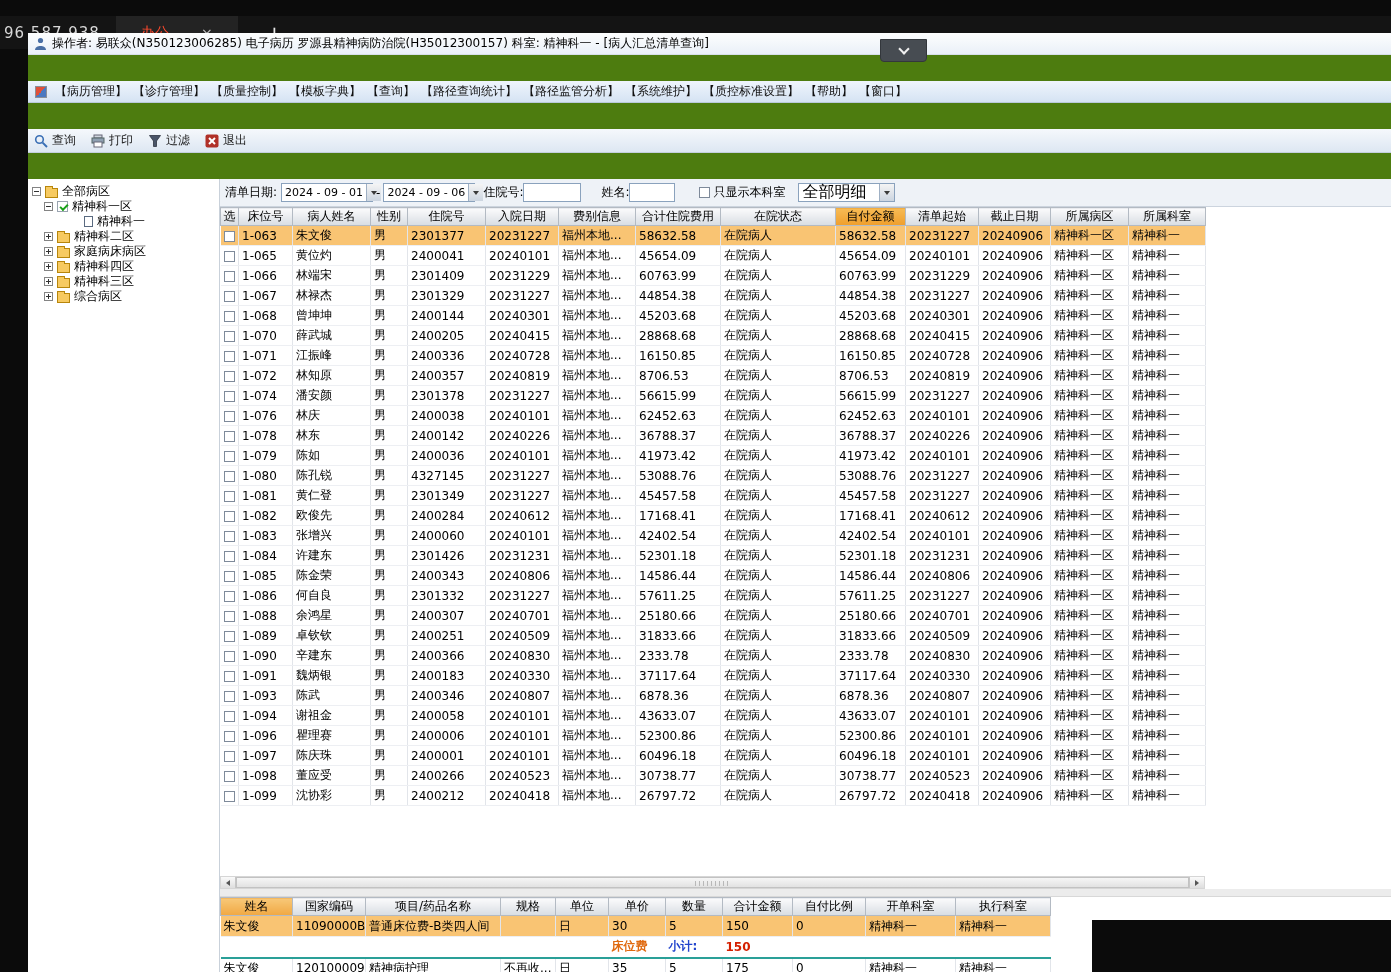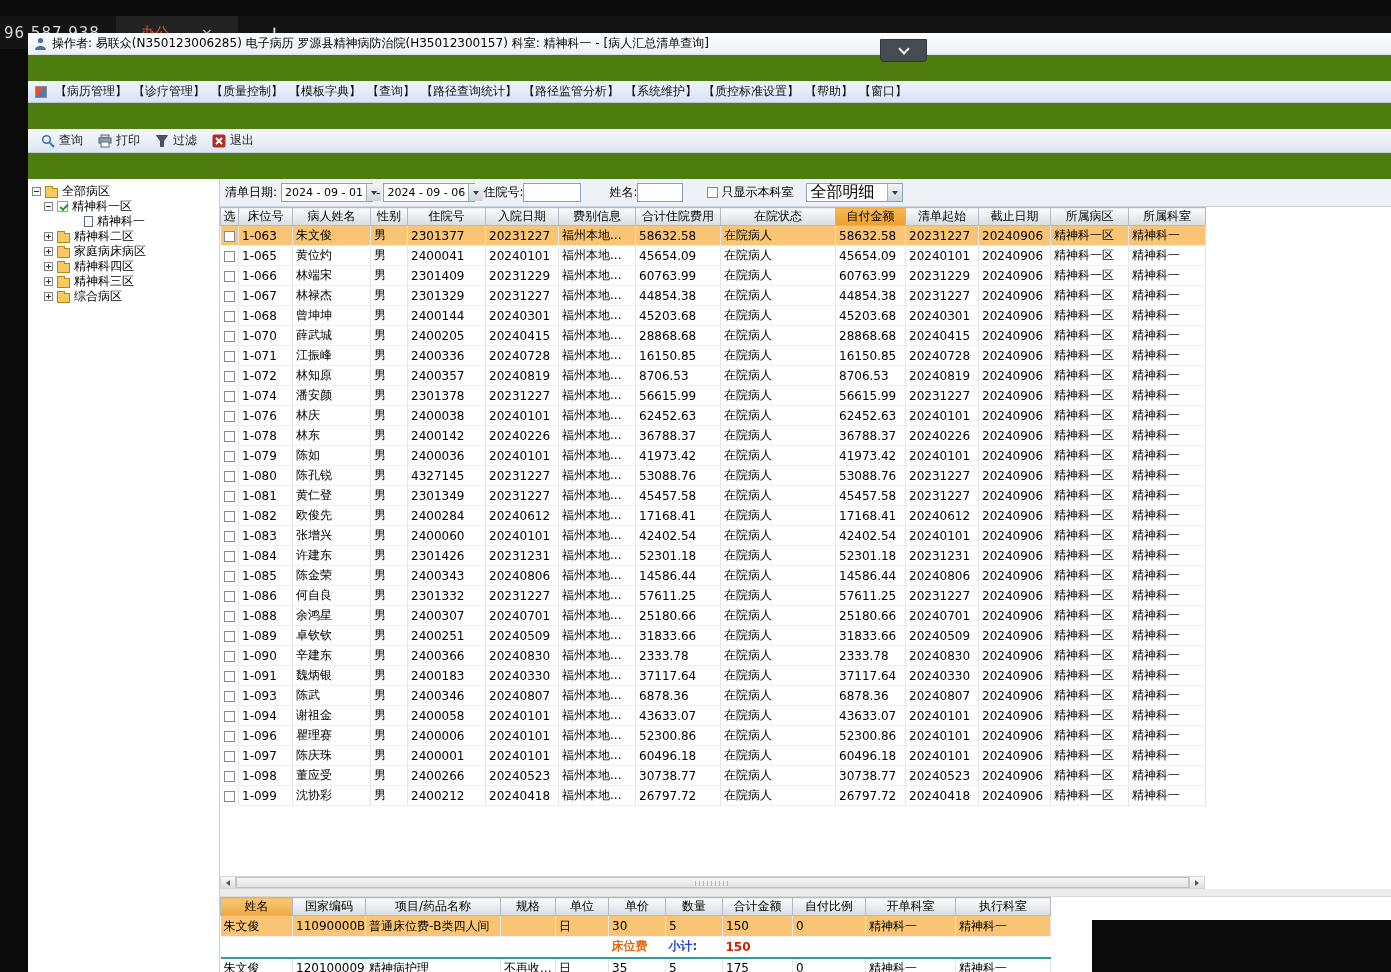--- a/index.html
+++ b/index.html
@@ -19,21 +19,21 @@
   
   .appwin { position:absolute; left:28px; top:33px; right:0; bottom:0; background:#4d7c0f; display:flex; flex-direction:column;gap:26px; }
   .titlebar { height:22px; background:linear-gradient(#fdfefe,#eaf0f8); border-bottom:1px solid #d7dfe9; display:flex; align-items:center; gap:5px; padding-left:6px; font-size:12px; white-space:nowrap; overflow:hidden; }
   .dropdown-btn { position:absolute; left:852px; top:6px; width:47px; height:23px; background:#474c52; border:1px solid #33373c; border-radius:0 0 4px 4px; display:flex; align-items:center; justify-content:center; cursor:pointer; z-index:6; }
   .chev { width:8px; height:8px; border-left:2px solid #f0f0f0; border-bottom:2px solid #f0f0f0; transform:rotate(-45deg); margin-top:-4px; }
 
   .menubar { height:22px; background:linear-gradient(#eff5fc,#d5e3f3); border-bottom:1px solid #b9c9db; display:flex; align-items:center; padding-left:7px; gap:1px; white-space:nowrap; }
   .menu-grid-icon { width:12px; height:12px; margin-right:4px; border:1px solid #8a8f98; background:linear-gradient(135deg,#e05038 50%,#4a78c0 50%); flex:none; }
   .menu-item { padding:2px 3px; cursor:pointer; color:#101010; }
 
-  .toolbar { height:24px; background:linear-gradient(#f5f8fc,#dde7f2); border-bottom:1px solid #c3cfde; display:flex; align-items:center; padding-left:13px; gap:15px; }
+  .toolbar { height:24px; background:linear-gradient(#f5f8fc,#dde7f2); border-bottom:1px solid #c3cfde; display:flex; align-items:center; padding-left:6px; gap:15px; }
   .tool { display:flex; align-items:center; gap:4px; cursor:pointer; color:#1a1a1a; }
   .tool svg { display:block; }
 
   .main { flex:1; display:flex; overflow:hidden; }
 
   
   .tree-panel { width:192px; flex:none; border-right:1px solid #c9d1da; background:#fff; padding-top:5px; overflow:hidden; }
   .tnode { display:flex; align-items:center; gap:4px; height:15px; cursor:pointer; white-space:nowrap; font-size:12px; }
   .exp { position:relative; width:9px; height:9px; border:1px solid #848484; background:#fff; flex:none; }
   .exp::before { content:''; position:absolute; left:1px; right:1px; top:3px; height:1px; background:#333; }
@@ -209,21 +209,21 @@
           </div>
           <span class="flabel" style="margin:0 3px">-</span>
           <div class="combo" style="width:92px">
             <span class="combo-text">2024 - 09 - 06</span>
             <span class="combo-arrow">
                 <span class="tri-down"></span>
               </span>
           </div>
           <span class="flabel" style="margin-left:8px">住院号:</span>
           <input class="fin" value="" style="">
-          <span class="flabel" style="margin-left:28px">姓名:</span>
+          <span class="flabel" style="margin-left:20px">姓名:</span>
           <input class="fin" style="width: 46px;" value="">
           <span class="cbx" style="margin-left:24px"></span>
           <span class="flabel" style="margin-left:3px">只显示本科室</span>
           <div class="combo" style="width:97px;margin-left:13px">
             <span class="combo-text" style="font-size:16px">全部明细</span>
             <span class="combo-arrow">
                 <span class="tri-down"></span>
               </span>
           </div>
         </div>

